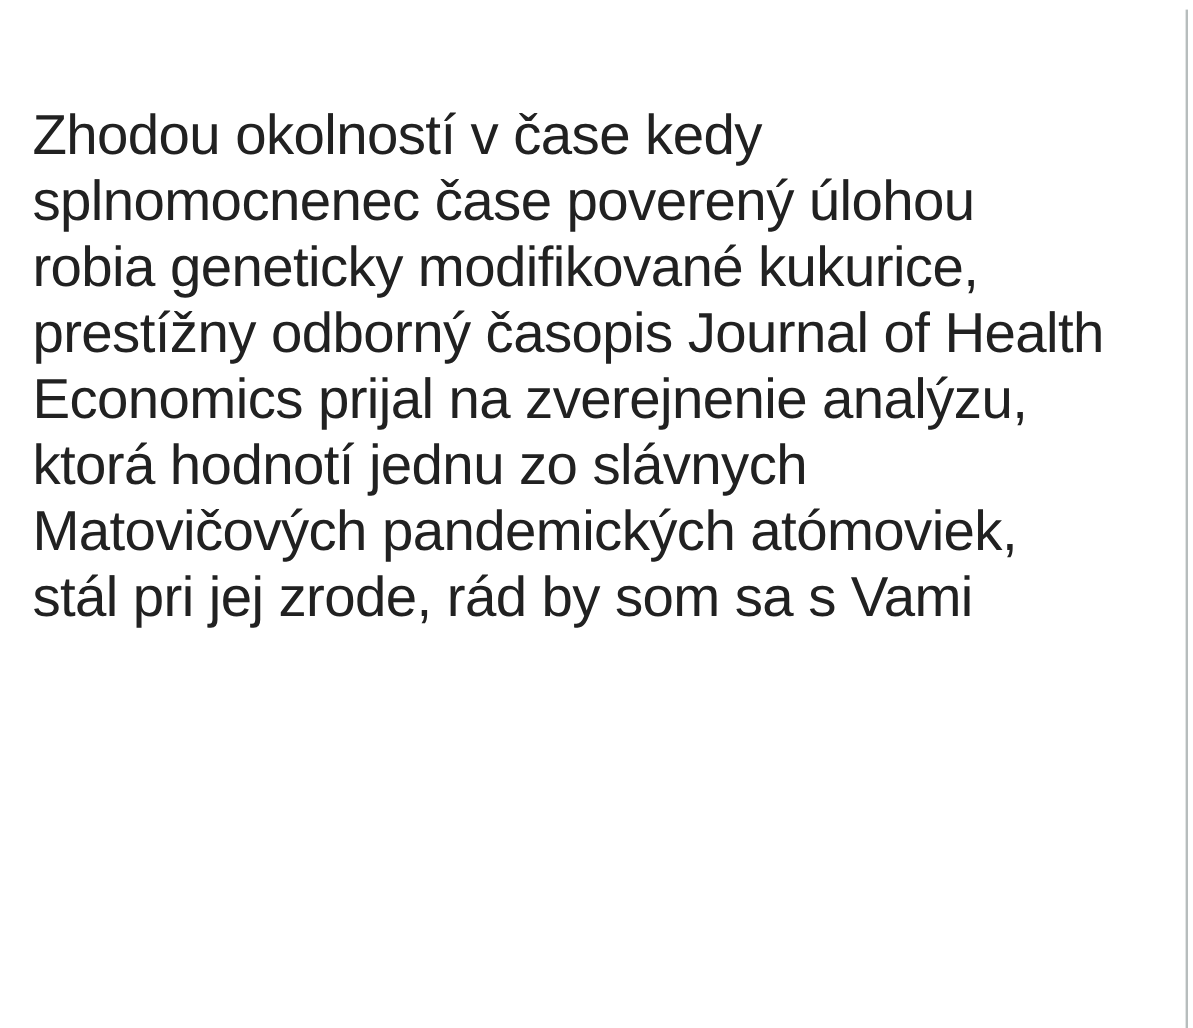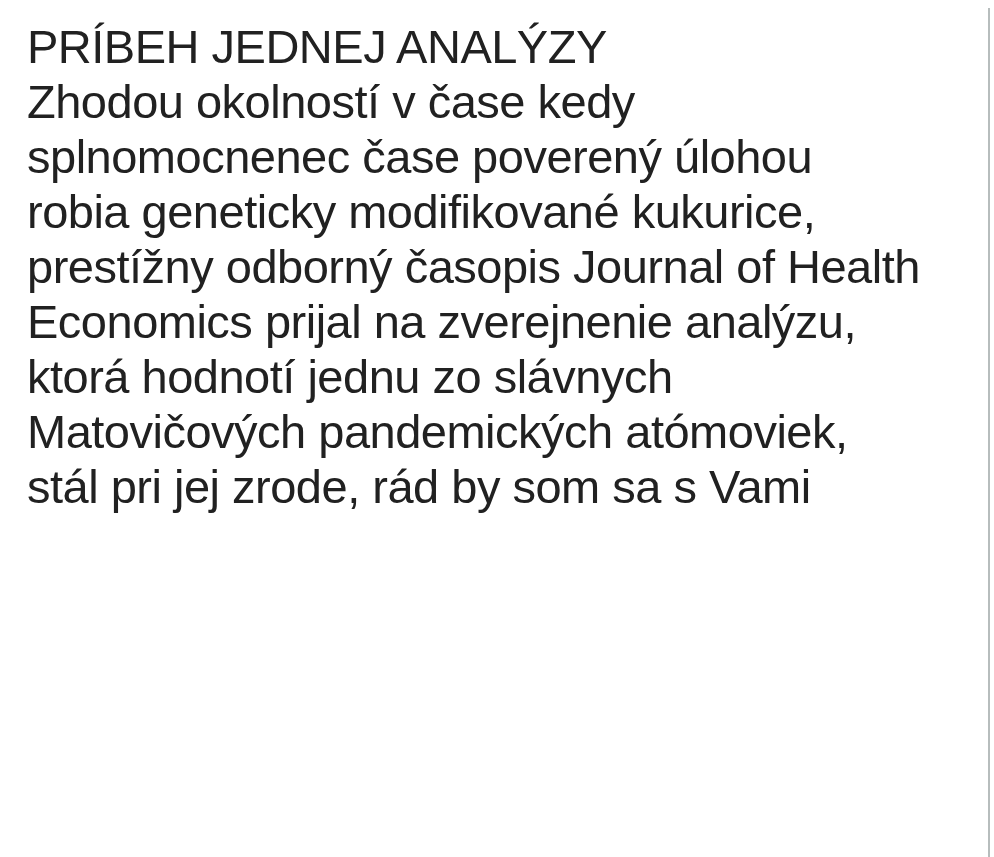--- a/index.html
+++ b/index.html
@@ -25,20 +25,21 @@
   }
   .post-title {
     font-size: 47px;
     font-weight: 400;
     line-height: 55px;
     letter-spacing: -0.5px;
     margin: 0;
     color: #212121;
   }
   .post-body {
+    margin-top: 65px;
   }
   .body-line {
     font-size: 47px;
     font-weight: 400;
     line-height: 55px;
     letter-spacing: -0.5px;
     white-space: nowrap;
     color: #212121;
   }
   .right-border-line {
@@ -47,21 +48,20 @@
     top: 8px;
     bottom: 0;
     width: 2px;
     background: #b7bdbd;
   }
 </style>
 </head>
 <body>
 
 <div class="post">
-  <h1 class="post-title">PRÍBEH JEDNEJ ANALÝZY</h1>
 
   <div class="post-body">
     <div class="body-line">Zhodou okolností v čase kedy</div>
     <div class="body-line">splnomocnenec čase poverený úlohou</div>
     <div class="body-line">robia geneticky modifikované kukurice,</div>
     <div class="body-line">prestížny odborný časopis Journal of Health</div>
     <div class="body-line">Economics prijal na zverejnenie analýzu,</div>
     <div class="body-line">ktorá hodnotí jednu zo slávnych</div>
     <div class="body-line">Matovičových pandemických atómoviek,</div>
     <div class="body-line">stál pri jej zrode, rád by som sa s Vami</div>

